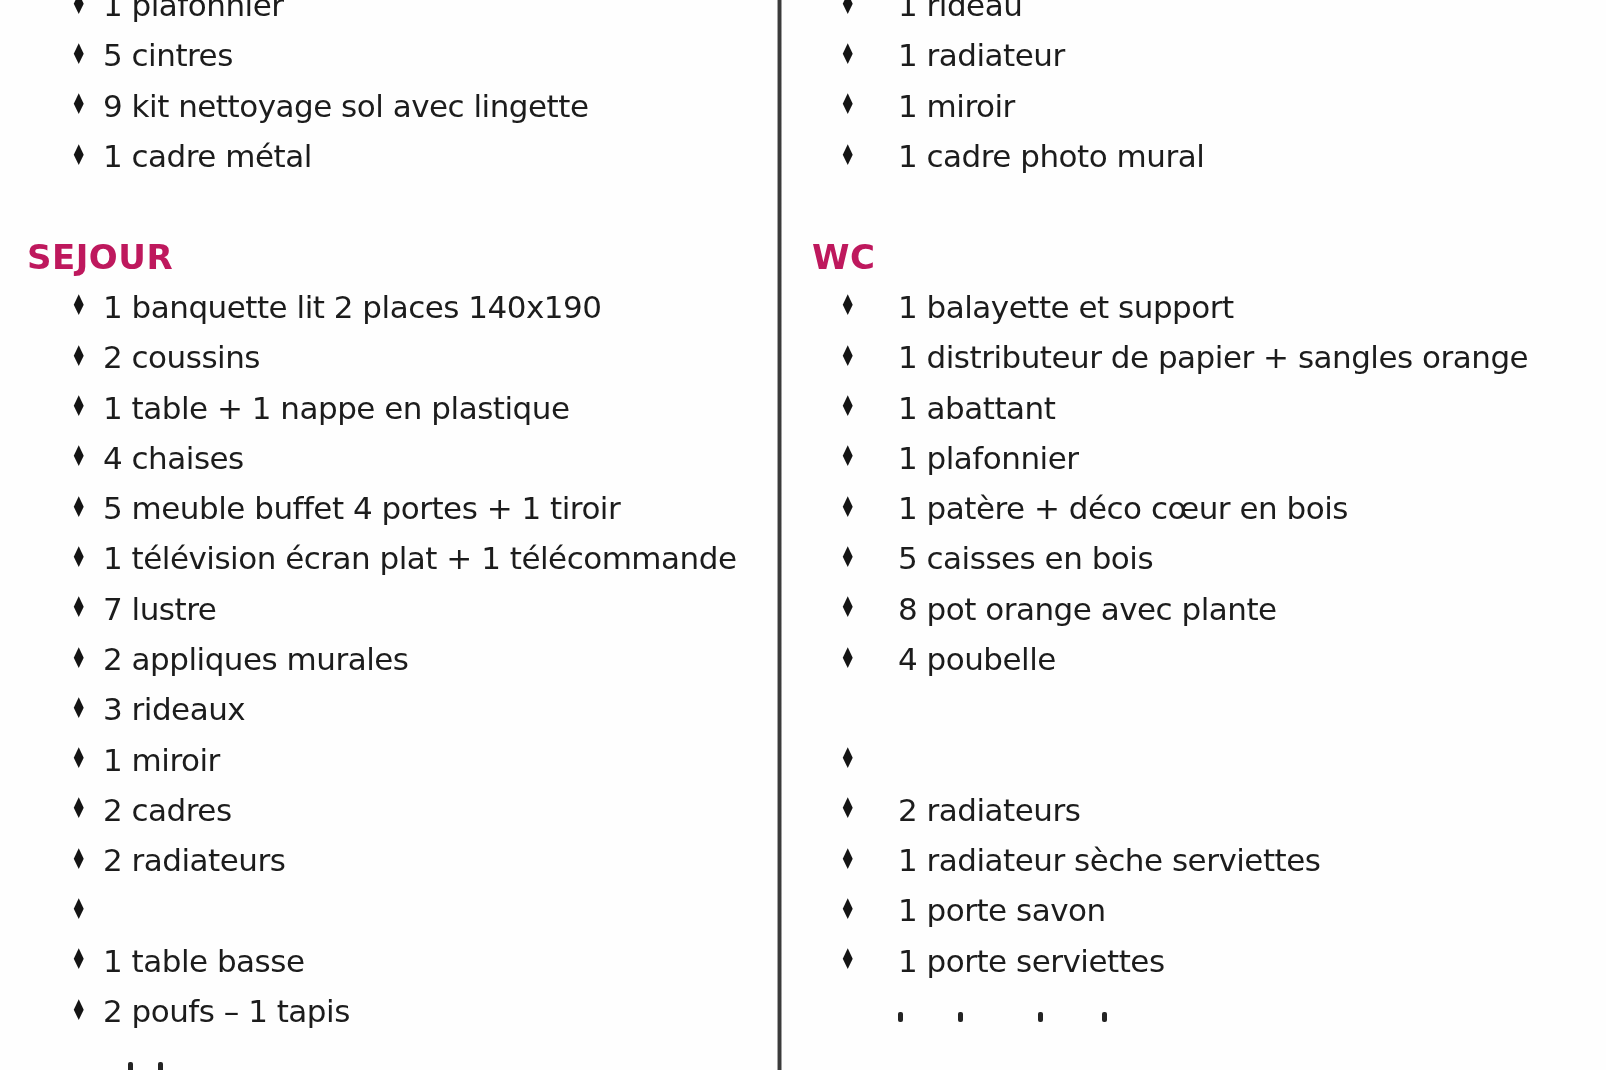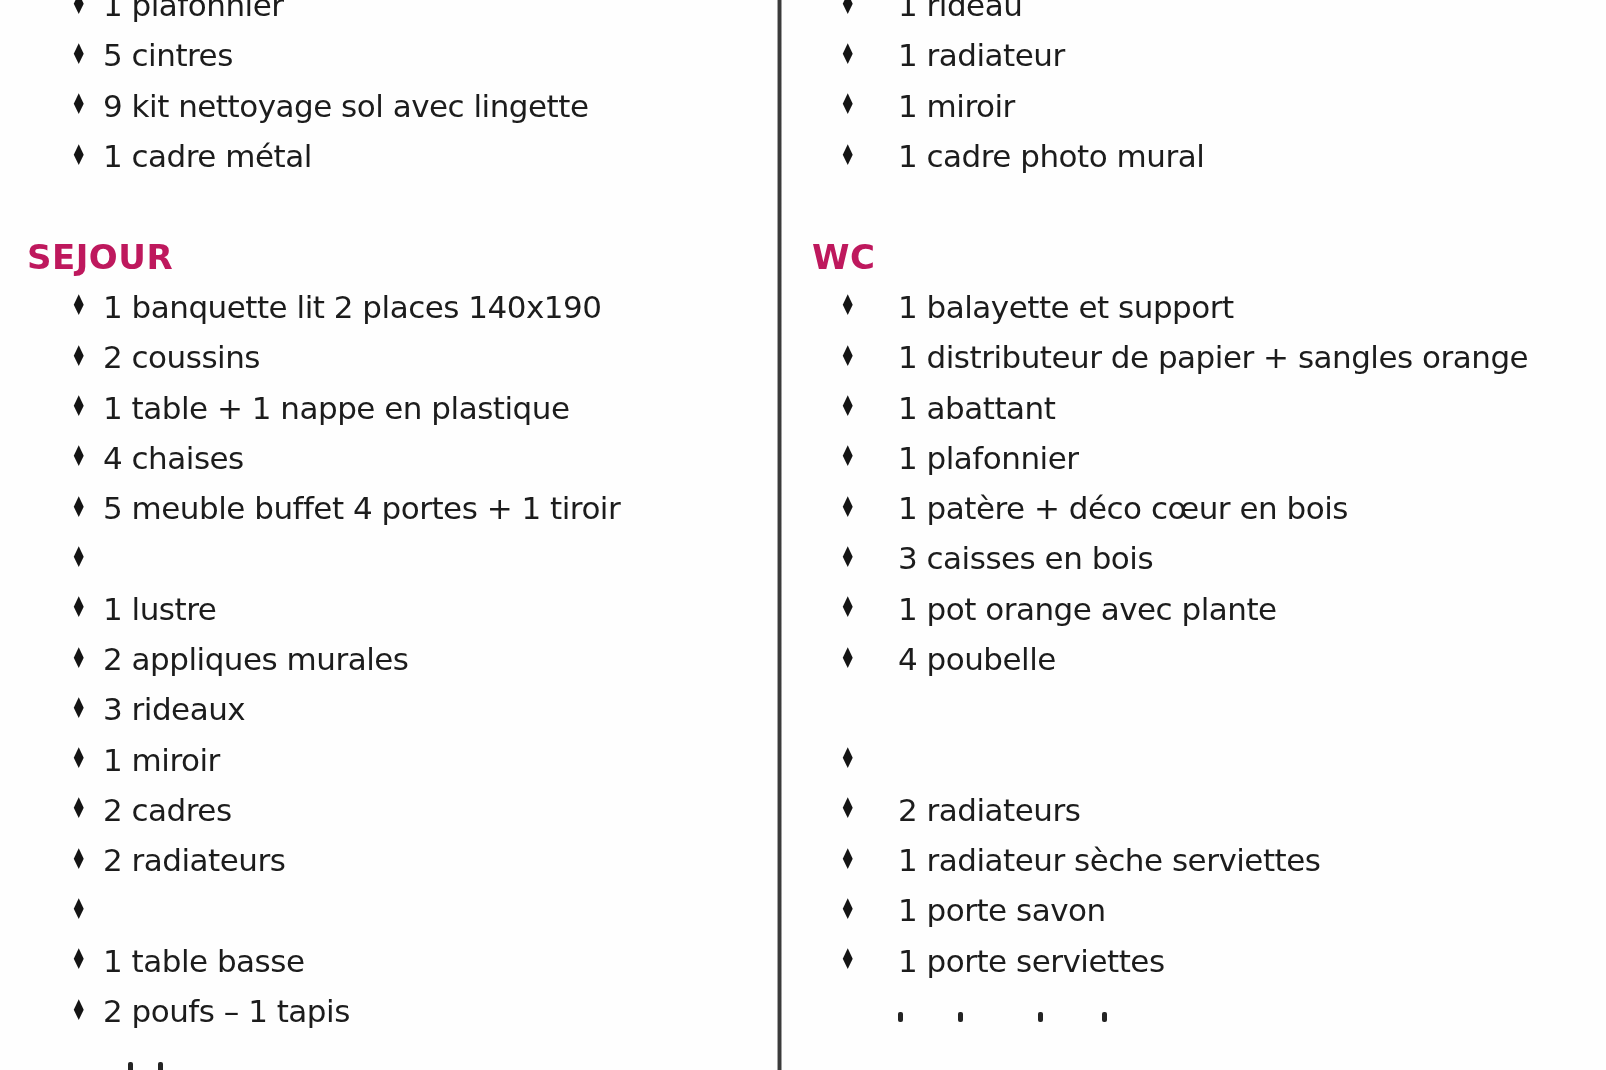--- a/index.html
+++ b/index.html
@@ -119,24 +119,25 @@
       <div class="row">
         <span class="bullet">♦</span>
         <span class="item-text">4 chaises</span>
       </div>
       <div class="row">
         <span class="bullet">♦</span>
         <span class="item-text">5 meuble buffet 4 portes + 1 tiroir</span>
       </div>
       <div class="row">
         <span class="bullet">♦</span>
-      </div>
-      <div class="row">
-        <span class="bullet">♦</span>
-        <span class="item-text">1 lustre</span>
+        <span class="item-text">1 télévision écran plat + 1 télécommande</span>
+      </div>
+      <div class="row">
+        <span class="bullet">♦</span>
+        <span class="item-text">7 lustre</span>
       </div>
       <div class="row">
         <span class="bullet">♦</span>
         <span class="item-text">2 appliques murales</span>
       </div>
       <div class="row">
         <span class="bullet">♦</span>
         <span class="item-text">3 rideaux</span>
       </div>
       <div class="row">
@@ -204,25 +205,25 @@
       <div class="row">
         <span class="bullet">♦</span>
         <span class="item-text">1 plafonnier</span>
       </div>
       <div class="row">
         <span class="bullet">♦</span>
         <span class="item-text">1 patère + déco cœur en bois</span>
       </div>
       <div class="row">
         <span class="bullet">♦</span>
-        <span class="item-text">3 caisses en bois</span>
-      </div>
-      <div class="row">
-        <span class="bullet">♦</span>
-        <span class="item-text">1 pot orange avec plante</span>
+        <span class="item-text">5 caisses en bois</span>
+      </div>
+      <div class="row">
+        <span class="bullet">♦</span>
+        <span class="item-text">8 pot orange avec plante</span>
       </div>
       <div class="row">
         <span class="bullet">♦</span>
         <span class="item-text">4 poubelle</span>
       </div>
       <div class="spacer"></div>
       <div class="row">
         <span class="bullet">♦</span>
       </div>
       <div class="row">

